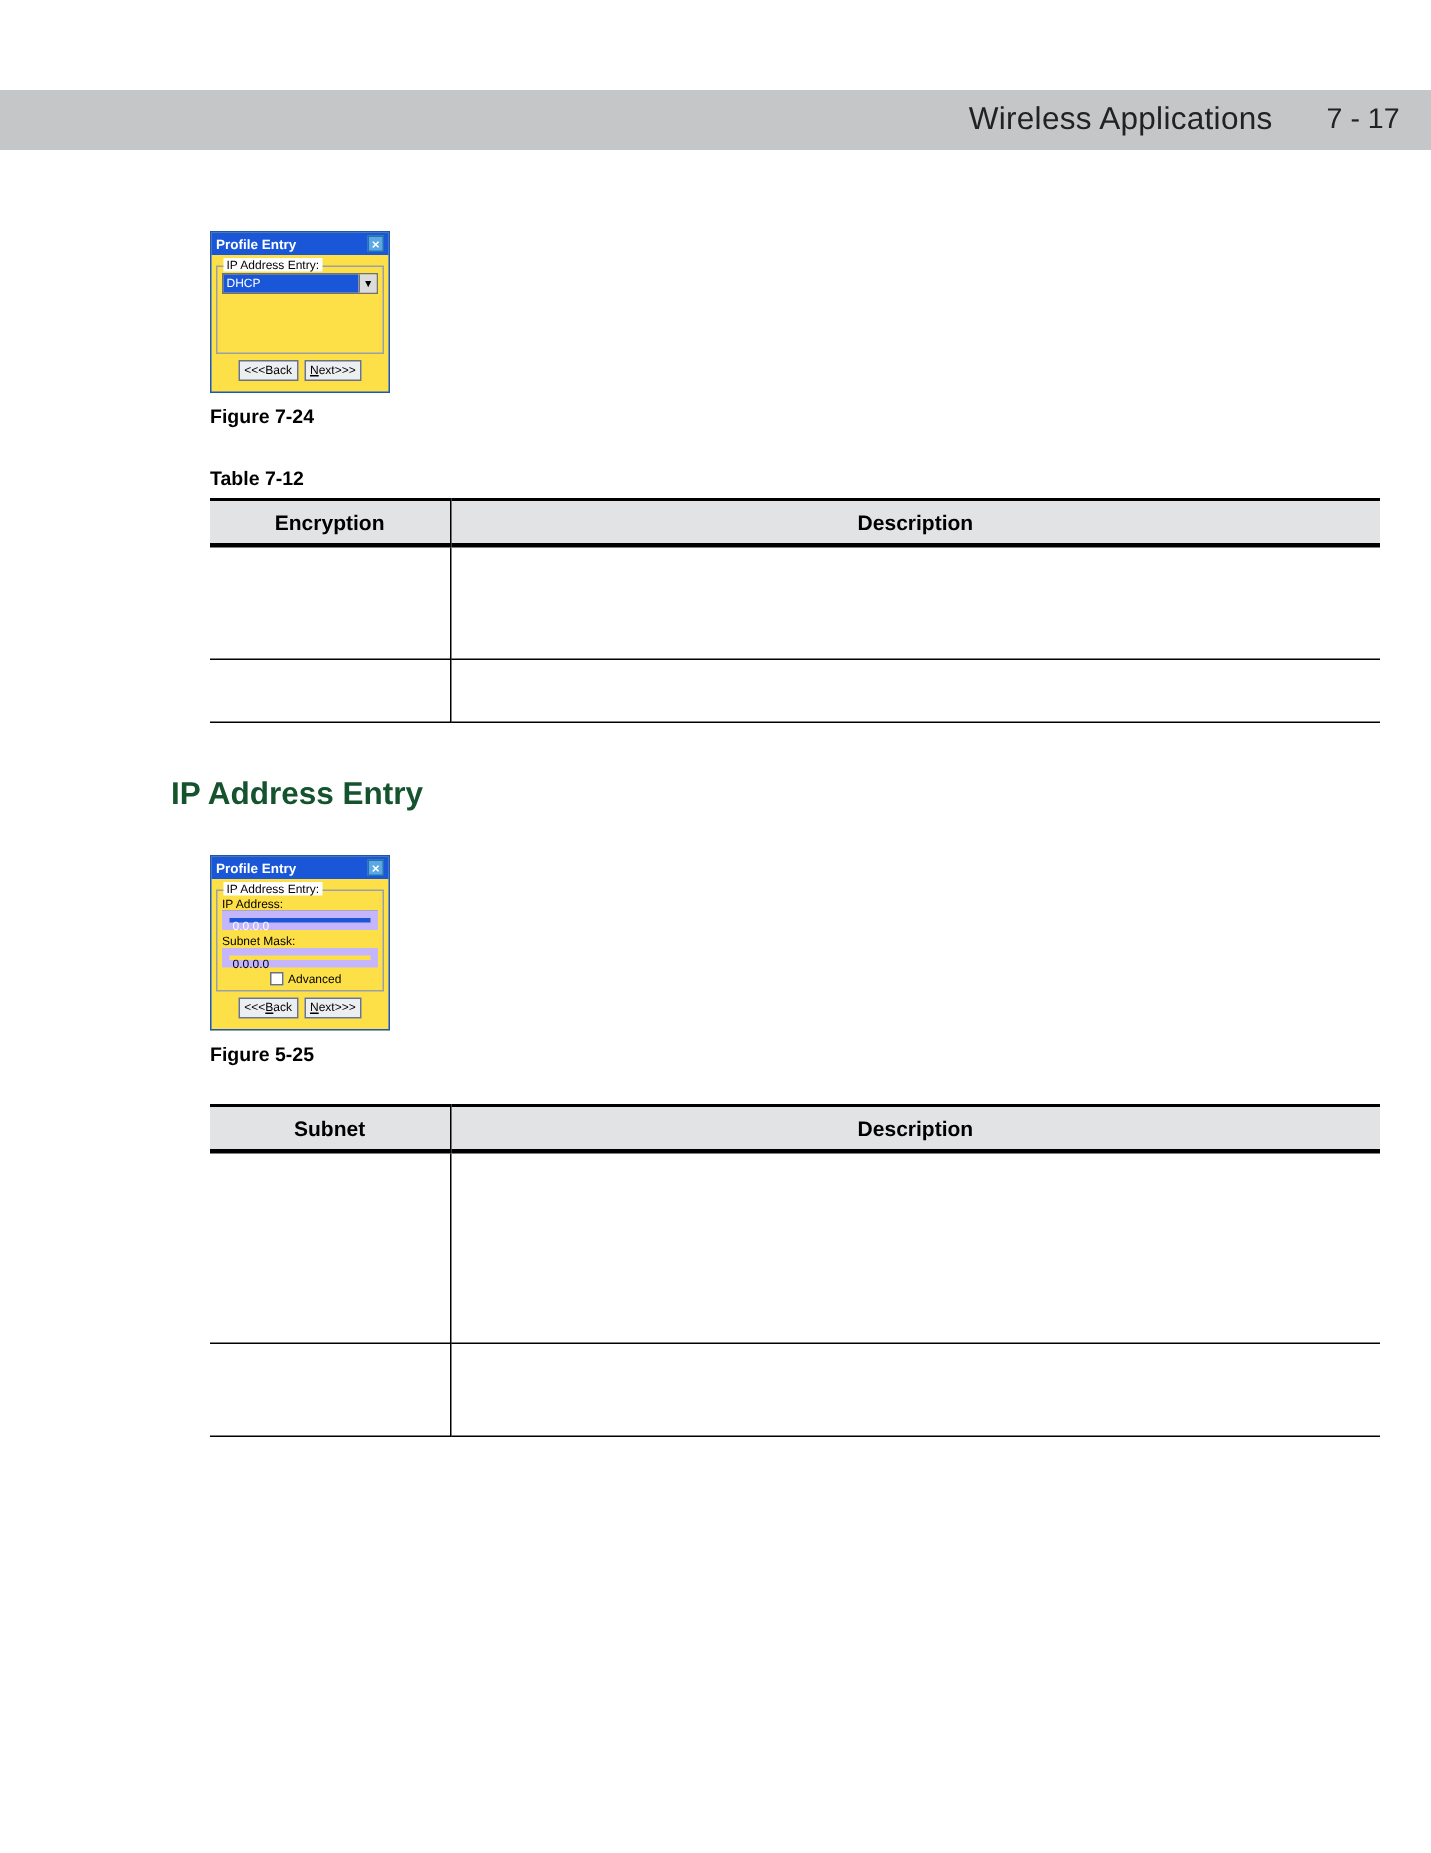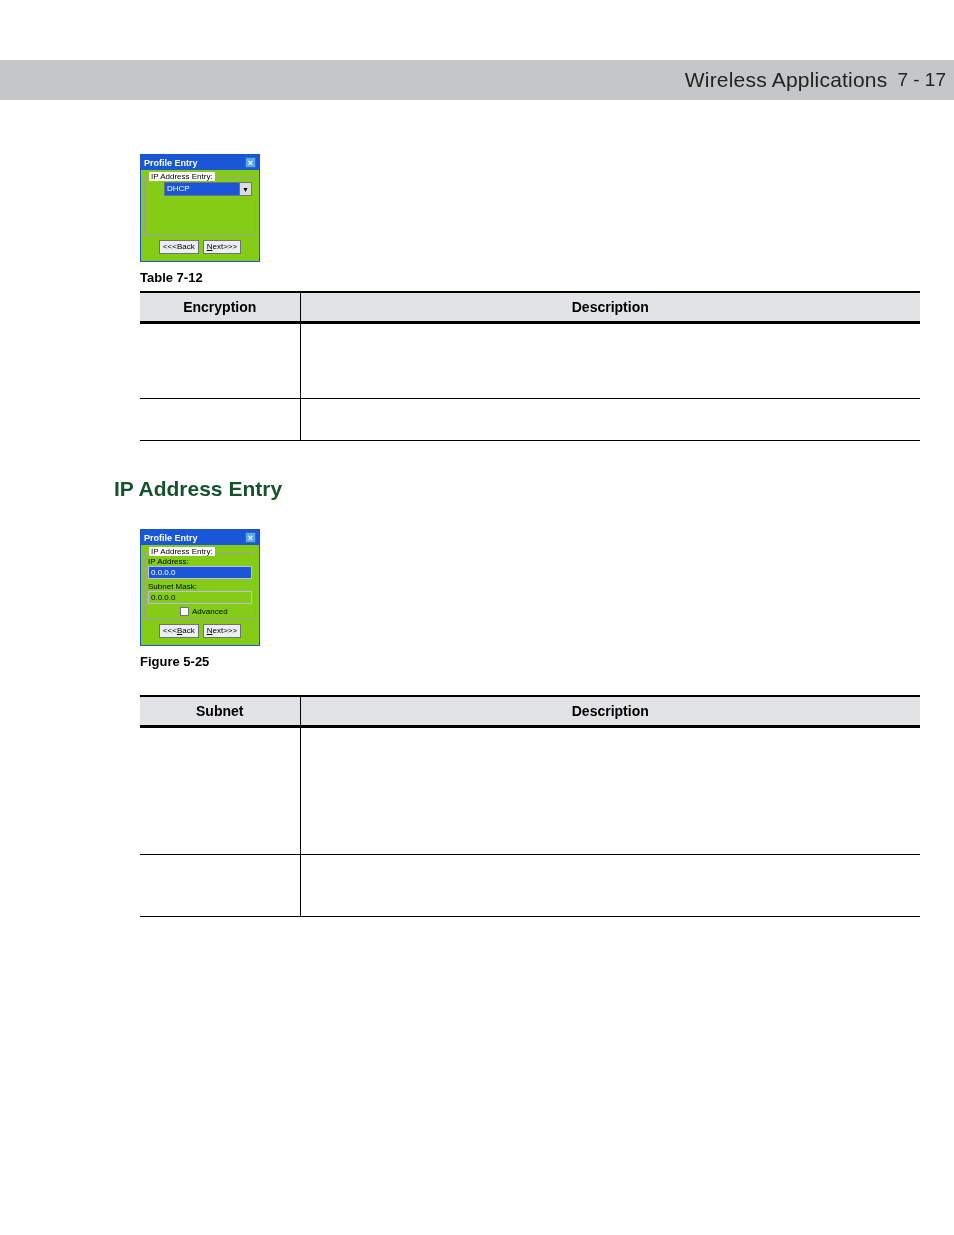--- a/index.html
+++ b/index.html
@@ -11,24 +11,24 @@
   }
   .header-band {
     position: absolute;
     left: 0; right: 0;
     top: 60px;
     height: 40px;
     background: #c5c6c8;
     display: flex;
     justify-content: flex-end;
     align-items: center;
-    padding-right: 8px;
+    padding-right: 21px;
   }
   .header-title { font-size: 21px; color: #222; font-weight: 400; letter-spacing: 0.2px; }
-  .header-page { font-size: 19px; color: #222; margin-left: 10px; }
+  .header-page { font-size: 19px; color: #222; margin-left: 36px; }
   .content { padding: 56px 20px 40px 140px; }
   .caption { font-size: 13px; font-weight: 700; margin: 8px 0 26px 0; }
   .section-heading { font-size: 21px; font-weight: 700; margin: 36px 0 28px -26px; color: #14532d; }
   table.data {
     width: 780px;
     border-collapse: collapse;
     margin-bottom: 10px;
   }
   table.data th {
     background: #e2e3e5;
@@ -39,21 +39,21 @@
     border-top: 2px solid #000;
   }
   table.data th.col-left { width: 160px; border-right: 1px solid #000; }
   table.data tbody tr td { border-bottom: 1px solid #000; }
   table.data tbody tr td.col-left { border-right: 1px solid #000; }
   table.data tbody tr:first-child td { border-top: 3px solid #000; }
   
   .mini-window {
     width: 120px;
     border: 1px solid #1a57b8;
-    background: #84cc16;
+    background: #fde047;
     font-family: Tahoma, Arial, sans-serif;
     font-size: 8px;
     margin-bottom: 6px;
   }
   .mini-title {
     background: #1a57d8;
     color: #fff;
     font-weight: 700;
     padding: 2px 3px;
     display: flex;
@@ -84,41 +84,40 @@
     left: 4px;
     background: #fff;
     padding: 0 2px;
     font-size: 8px;
     color: #000;
   }
   .select-row {
     display: flex;
     height: 14px;
     border: 1px solid #6b7280;
-    margin-left: 16px;
   }
   .select-value {
     flex: 1;
     background: #1a57d8;
     color: #fff;
     padding: 0 2px;
     line-height: 12px;
     font-size: 8px;
   }
   .select-btn {
     width: 12px;
     background: #dcdcdc;
     border-left: 1px solid #6b7280;
     display: flex; align-items: center; justify-content: center;
     font-size: 7px;
     color: #000;
   }
   .field-label { font-size: 8px; color: #000; margin-top: 3px; }
   .text-input {
-    border: 1px solid #c4b5fd;
+    border: 5px solid #c4b5fd;
     height: 13px;
     line-height: 11px;
     font-size: 8px;
     padding: 0 2px;
     width: 100%;
   }
   .text-input.selected { background: #1a57d8; color: #fff; }
   .check-row { display: flex; align-items: center; margin-top: 3px; gap: 3px; padding-left: 32px; }
   .checkbox { width: 9px; height: 9px; border: 1px solid #6b7280; background: #fff; }
   .button-row { display: flex; justify-content: center; gap: 4px; padding: 4px 0 4px 0; }
@@ -157,20 +156,21 @@
           <div class="select-btn">▼</div>
         </div>
         <div class="spacer-tall"></div>
       </div>
       <div class="button-row">
         <div class="mini-btn"><span>&lt;&lt;&lt;Back</span></div>
         <div class="mini-btn"><span class="ul">N</span><span>ext&gt;&gt;&gt;</span></div>
       </div>
     </div>
   </div>
+  <div class="caption">Figure 7-24</div>
 
   <div class="caption" style="margin-bottom:6px;">Table 7-12</div>
   <table class="data">
     <thead>
       <tr>
         <th class="col-left">Encryption</th>
         <th>Description</th>
       </tr>
     </thead>
     <tbody>

